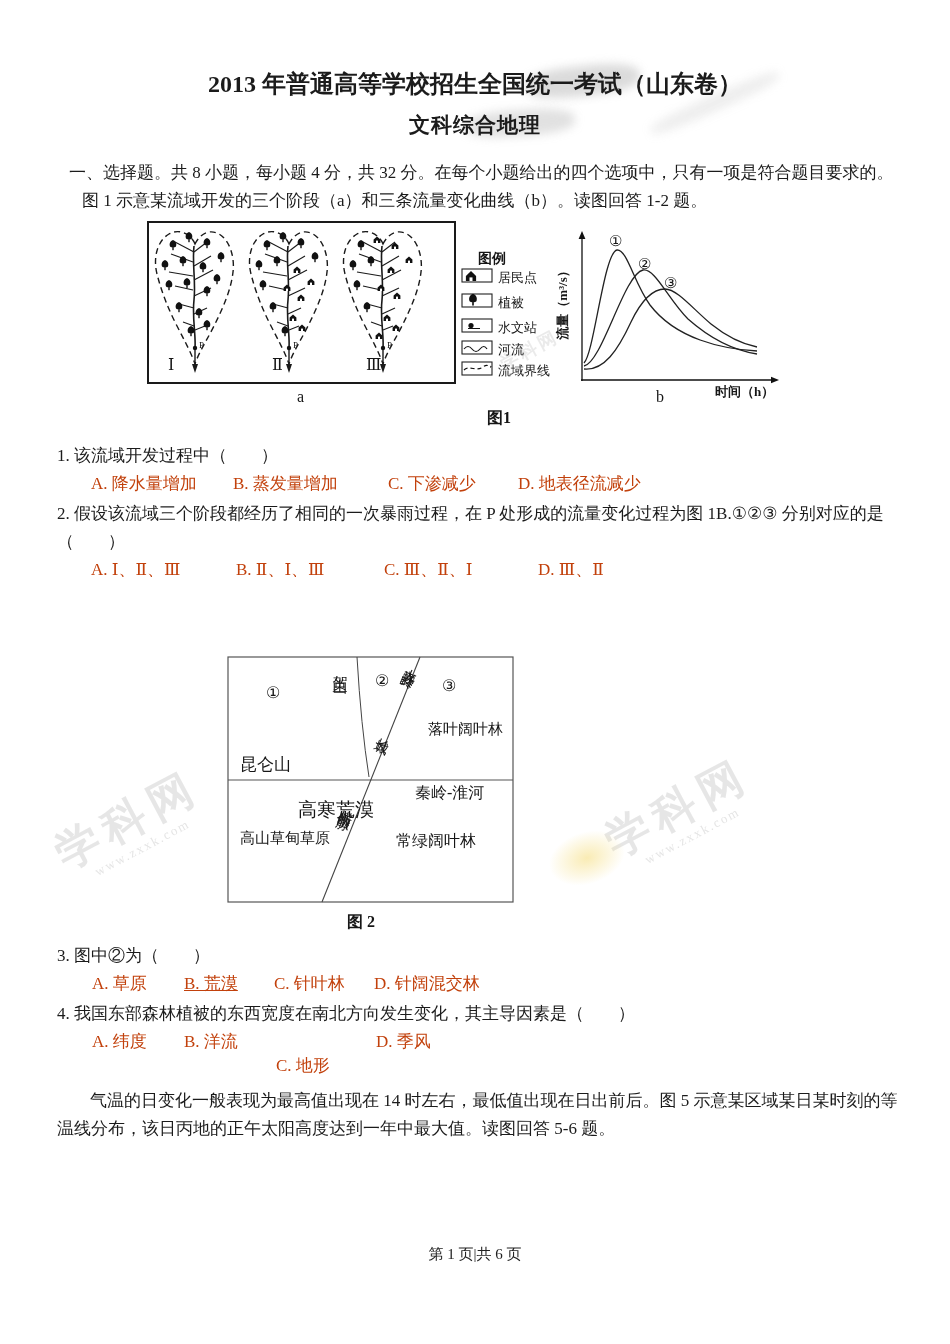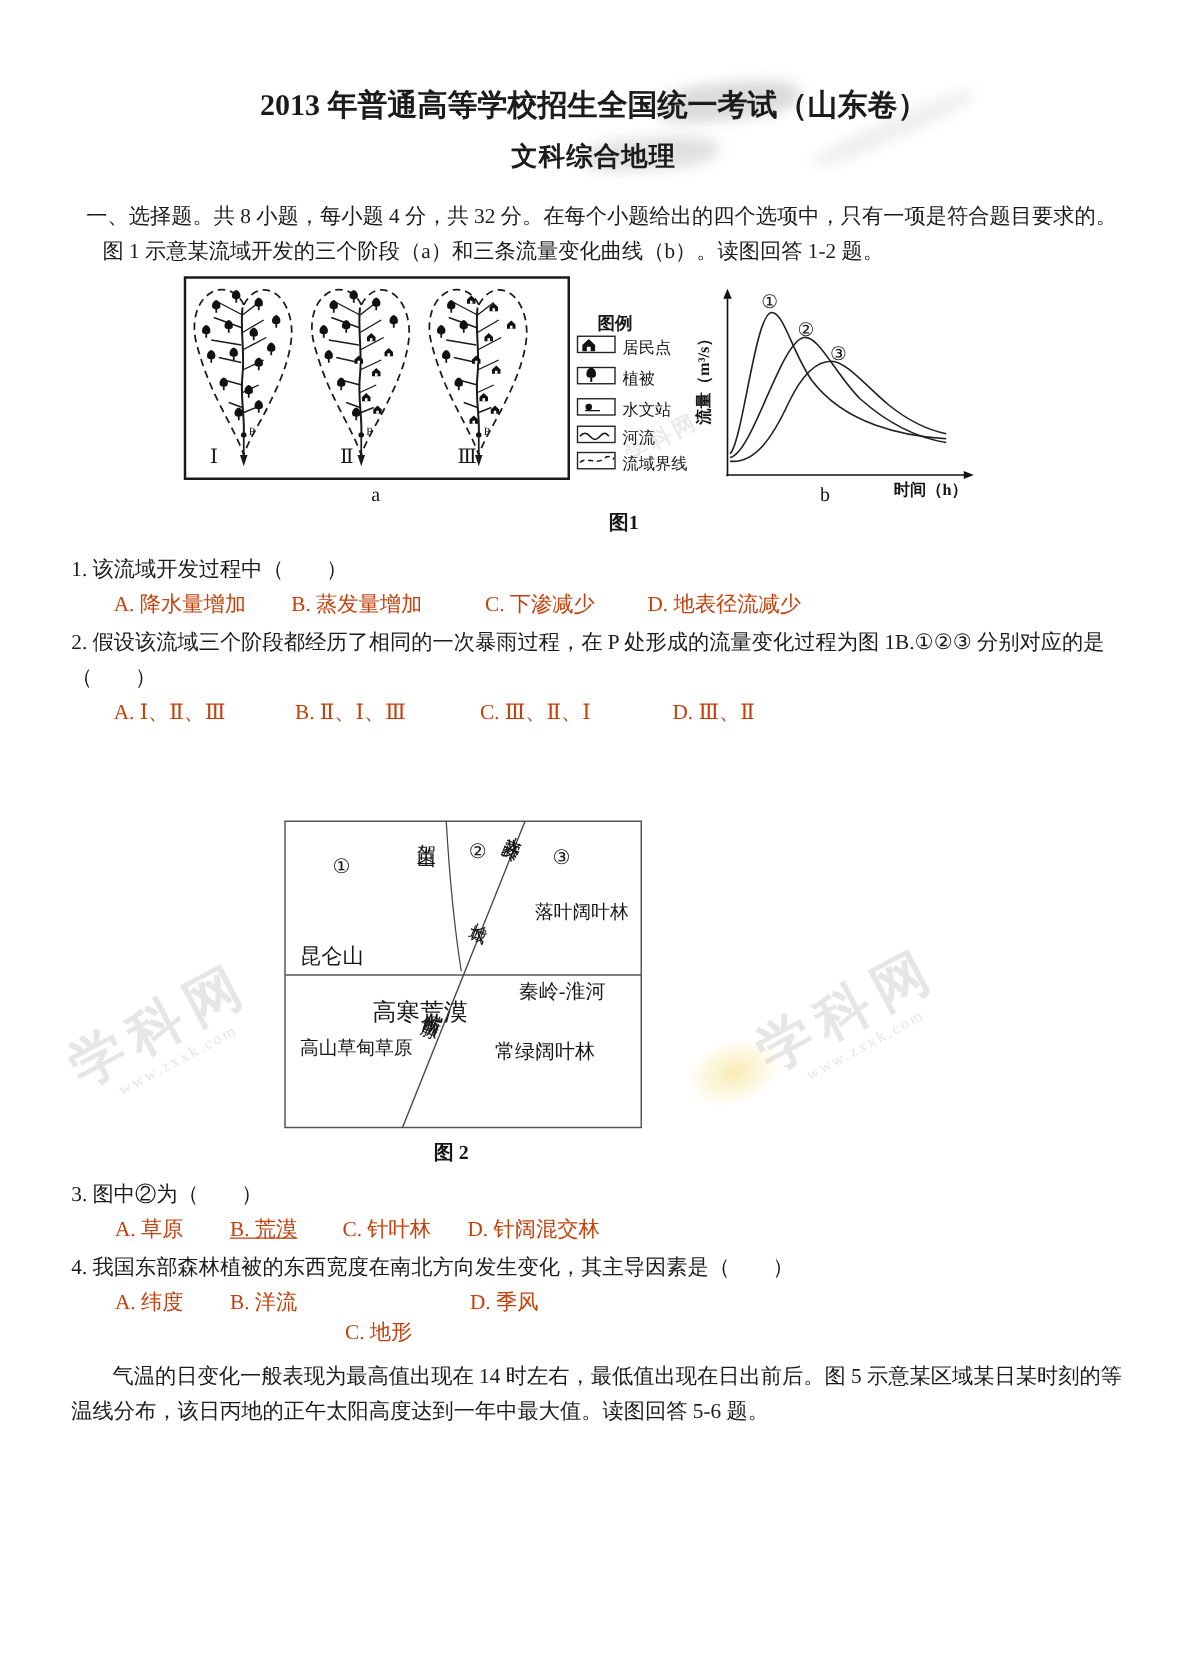--- a/index.html
+++ b/index.html
@@ -240,14 +240,15 @@
   <div style="position:absolute;left:92px;top:1030px;z-index:3;">
     <span class="opt" style="left:0;">A. 纬度</span>
     <span class="opt" style="left:92px;text-align:right;">B. 洋流</span>
     <span class="opt" style="left:184px;margin-top:24px;">C. 地形</span>
     <span class="opt" style="left:284px;">D. 季风</span>
   </div>
 
   <div class="tline" style="left:90px;top:1089px;">气温的日变化一般表现为最高值出现在 14 时左右，最低值出现在日出前后。图 5 示意某区域某日某时刻的等</div>
   <div class="tline" style="left:57px;top:1117px;">温线分布，该日丙地的正午太阳高度达到一年中最大值。读图回答 5-6 题。</div>
 
+  <div class="footer" style="top:1245px;">第 1 页|共 6 页</div>
 
 </div>
 
 </body></html>

